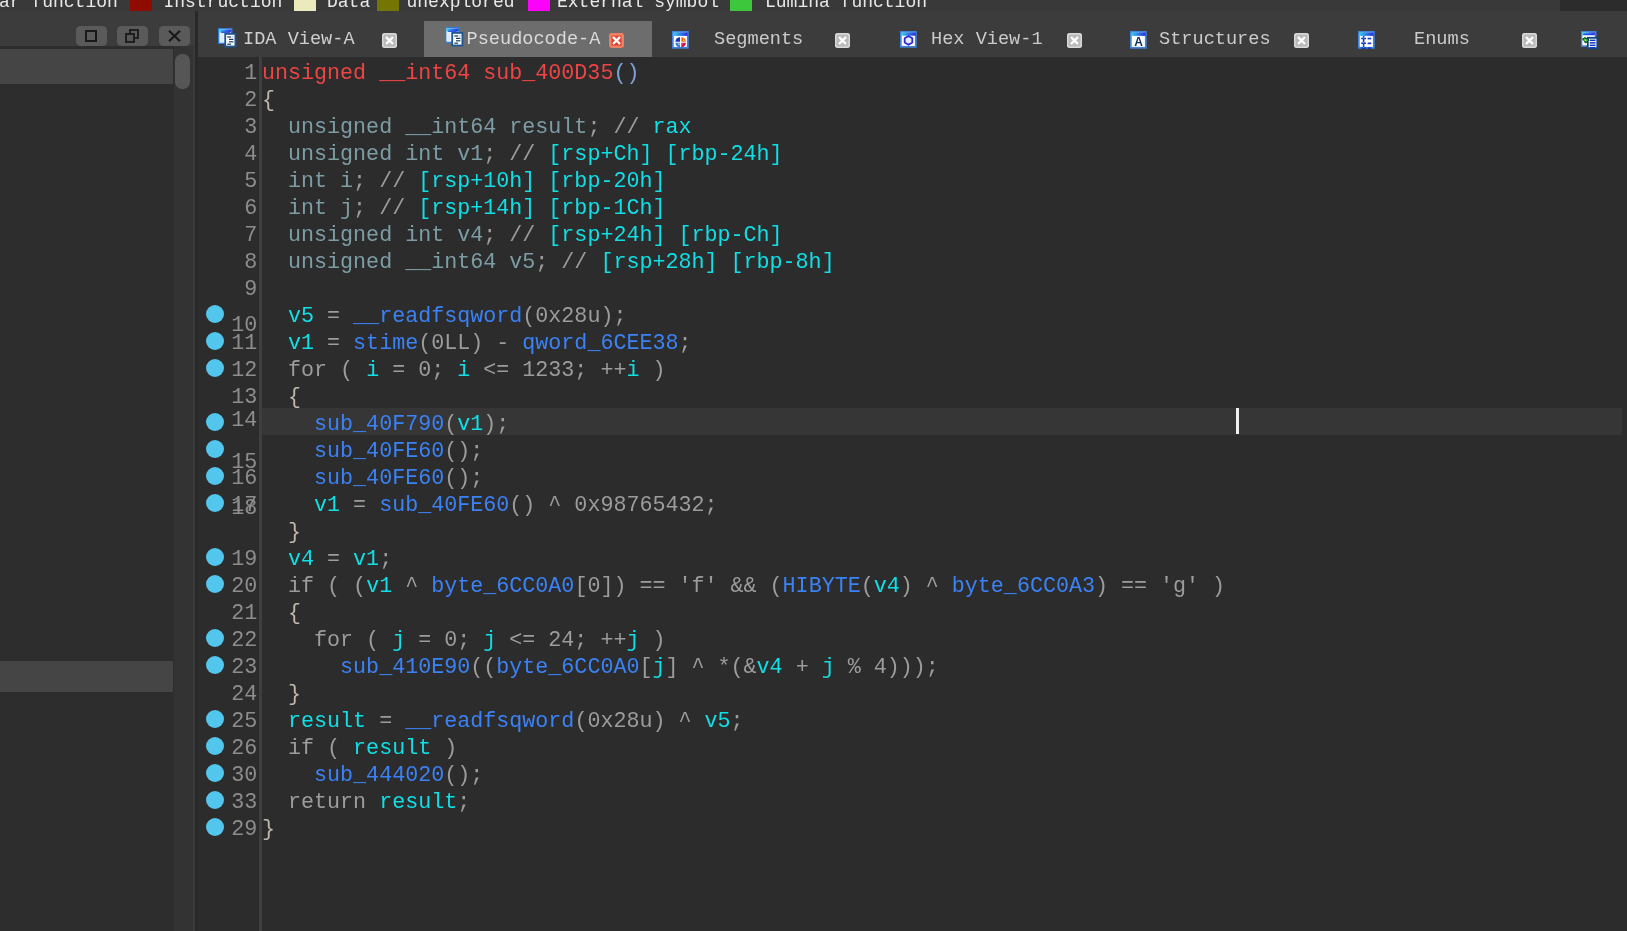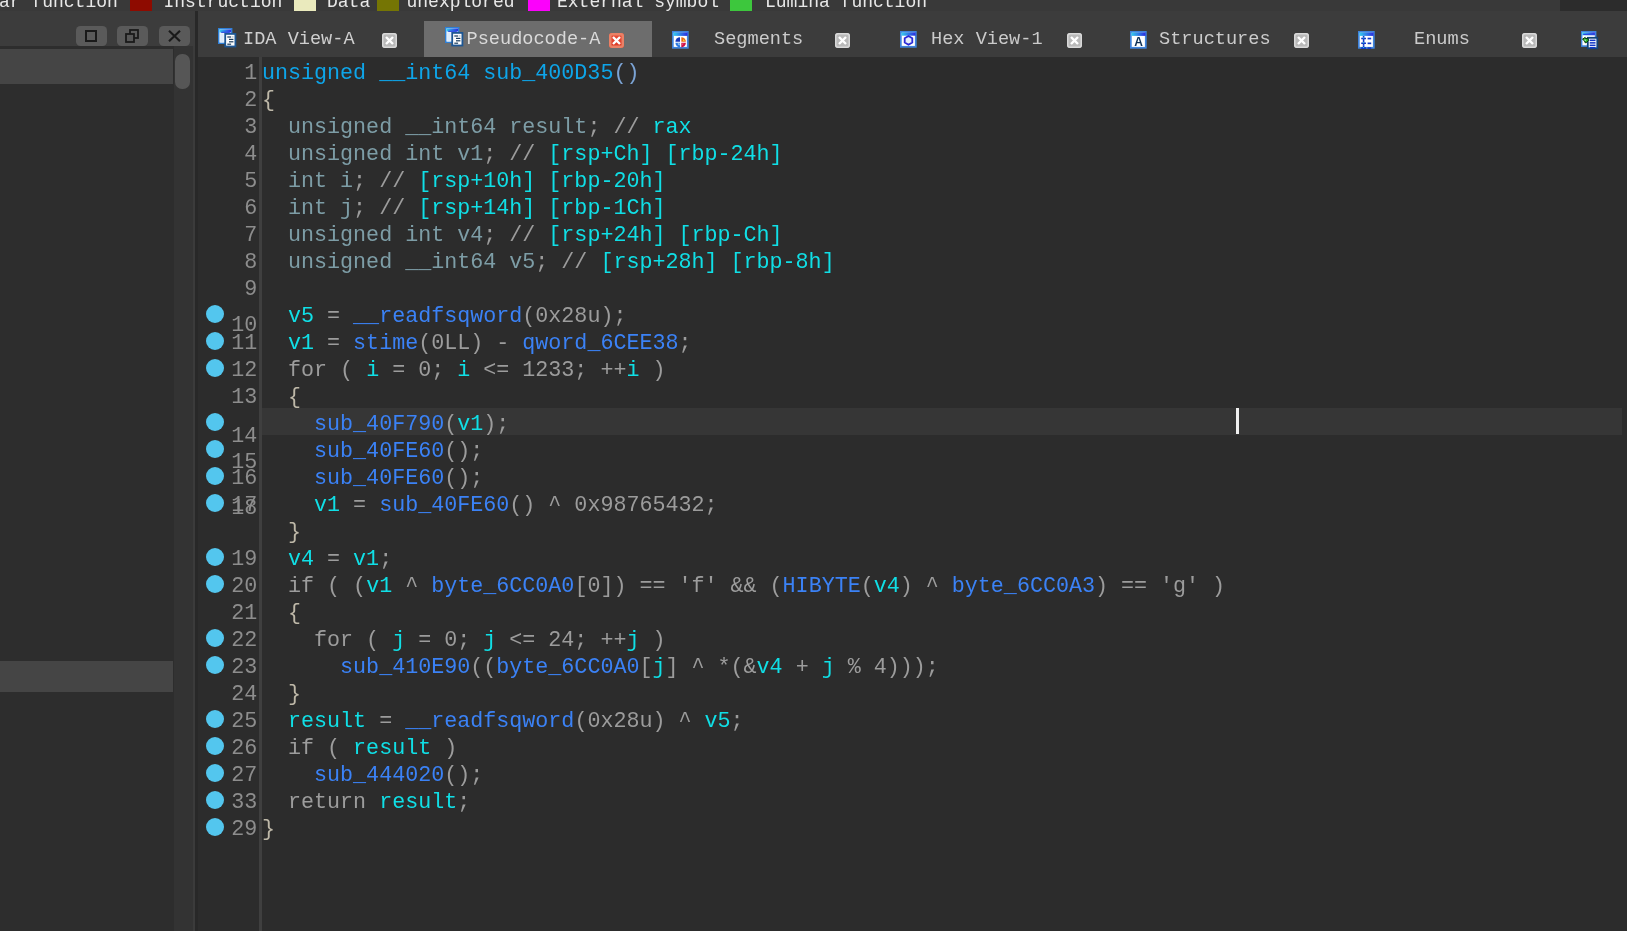--- a/index.html
+++ b/index.html
@@ -28,21 +28,21 @@
 
 #main{left:198px;top:57px;width:1429px;height:874px;background:#2c2c2c;font-size:21.7px}
 #gutline{left:61px;top:0;width:3px;height:874px;background:#3f3f3f}
 #hl14{left:64px;top:351px;width:1360px;height:27px;background:#363636}
 .ln{position:absolute;left:0;width:59.3px;height:27px;color:#8d8d8d;text-align:right}
 .cl{position:absolute;left:64px;height:27px;white-space:pre}
 .ln,.cl{line-height:27px}
 .bullet{position:absolute;left:7.5px;width:18px;height:18px;border-radius:50%;background:#53c6ee}
 #caret{left:1037.5px;top:350.5px;width:3px;height:26.5px;background:#f0f0f0}
 
-.o{color:#0ea5e9}.p{color:#7ba3d4}.t{color:#7d9da6}.g{color:#9c9c9c}
+.o{color:#ef4444}.p{color:#7ba3d4}.t{color:#7d9da6}.g{color:#9c9c9c}
 .b{color:#beb8a8}.c{color:#10dfe6}.n{color:#3b82f6}
 </style></head>
 <body>
 <div id="stage">
 <div id="legend" class="abs">
 <span style="left:-1px">ar function</span>
       <i style="left:130px;background:#8e0b00"></i>
 <span style="left:163.5px">Instruction</span>
       <i style="left:294px;background:#eaeabd"></i>
 <span style="left:327px">Data</span>
@@ -236,21 +236,21 @@
         <div class="cl" style="top:245.6px">  <span class="c">v5</span><span class="g"> = </span><span class="n">__readfsqword</span><span class="g">(0x28u);</span></div>
         <div class="bullet" style="top:274.5px"></div>
         <div class="ln" style="top:272.8px">11</div>
         <div class="cl" style="top:272.6px">  <span class="c">v1</span><span class="g"> = </span><span class="n">stime</span><span class="g">(0LL) - </span><span class="n">qword_6CEE38</span><span class="g">;</span></div>
         <div class="bullet" style="top:301.5px"></div>
         <div class="ln" style="top:299.8px">12</div>
         <div class="cl" style="top:299.6px">  <span class="g">for ( </span><span class="c">i</span><span class="g"> = 0; </span><span class="c">i</span><span class="g"> &lt;= 1233; ++</span><span class="c">i</span><span class="g"> )</span></div>
         <div class="ln" style="top:326.8px">13</div>
         <div class="cl" style="top:326.6px">  <span class="b">{</span></div>
         <div class="bullet" style="top:355.5px"></div>
-        <div class="ln" style="top:366px">14</div>
+        <div class="ln" style="top:350px">14</div>
         <div class="cl" style="top:353.6px">    <span class="n">sub_40F790</span><span class="g">(</span><span class="c">v1</span><span class="g">);</span></div>
         <div class="bullet" style="top:382.5px"></div>
         <div class="ln" style="top:392px">15</div>
         <div class="cl" style="top:380.6px">    <span class="n">sub_40FE60</span><span class="g">();</span></div>
         <div class="bullet" style="top:409.5px"></div>
         <div class="ln" style="top:407.8px">16</div>
         <div class="cl" style="top:407.6px">    <span class="n">sub_40FE60</span><span class="g">();</span></div>
         <div class="bullet" style="top:436.5px"></div>
         <div class="ln" style="top:434.8px">17</div>
         <div class="cl" style="top:434.6px">    <span class="c">v1</span><span class="g"> = </span><span class="n">sub_40FE60</span><span class="g">() ^ 0x98765432;</span></div>
@@ -272,21 +272,21 @@
         <div class="cl" style="top:596.6px">      <span class="n">sub_410E90</span><span class="g">((</span><span class="n">byte_6CC0A0</span><span class="g">[</span><span class="c">j</span><span class="g">] ^ *(&amp;</span><span class="c">v4</span><span class="g"> + </span><span class="c">j</span><span class="g"> % 4)));</span></div>
         <div class="ln" style="top:623.8px">24</div>
         <div class="cl" style="top:623.6px">  <span class="b">}</span></div>
         <div class="bullet" style="top:652.5px"></div>
         <div class="ln" style="top:650.8px">25</div>
         <div class="cl" style="top:650.6px">  <span class="c">result</span><span class="g"> = </span><span class="n">__readfsqword</span><span class="g">(0x28u) ^ </span><span class="c">v5</span><span class="g">;</span></div>
         <div class="bullet" style="top:679.5px"></div>
         <div class="ln" style="top:677.8px">26</div>
         <div class="cl" style="top:677.6px">  <span class="g">if ( </span><span class="c">result</span><span class="g"> )</span></div>
         <div class="bullet" style="top:706.5px"></div>
-        <div class="ln" style="top:704.8px">27</div>
+        <div class="ln" style="top:704.8px">30</div>
         <div class="cl" style="top:704.6px">    <span class="n">sub_444020</span><span class="g">();</span></div>
         <div class="bullet" style="top:733.5px"></div>
         <div class="ln" style="top:731.8px">33</div>
         <div class="cl" style="top:731.6px">  <span class="g">return </span><span class="c">result</span><span class="g">;</span></div>
         <div class="bullet" style="top:760.5px"></div>
         <div class="ln" style="top:758.8px">29</div>
         <div class="cl" style="top:758.6px"><span class="b">}</span></div>
       </div>
   <div id="caret" class="abs"></div>
 </div>

